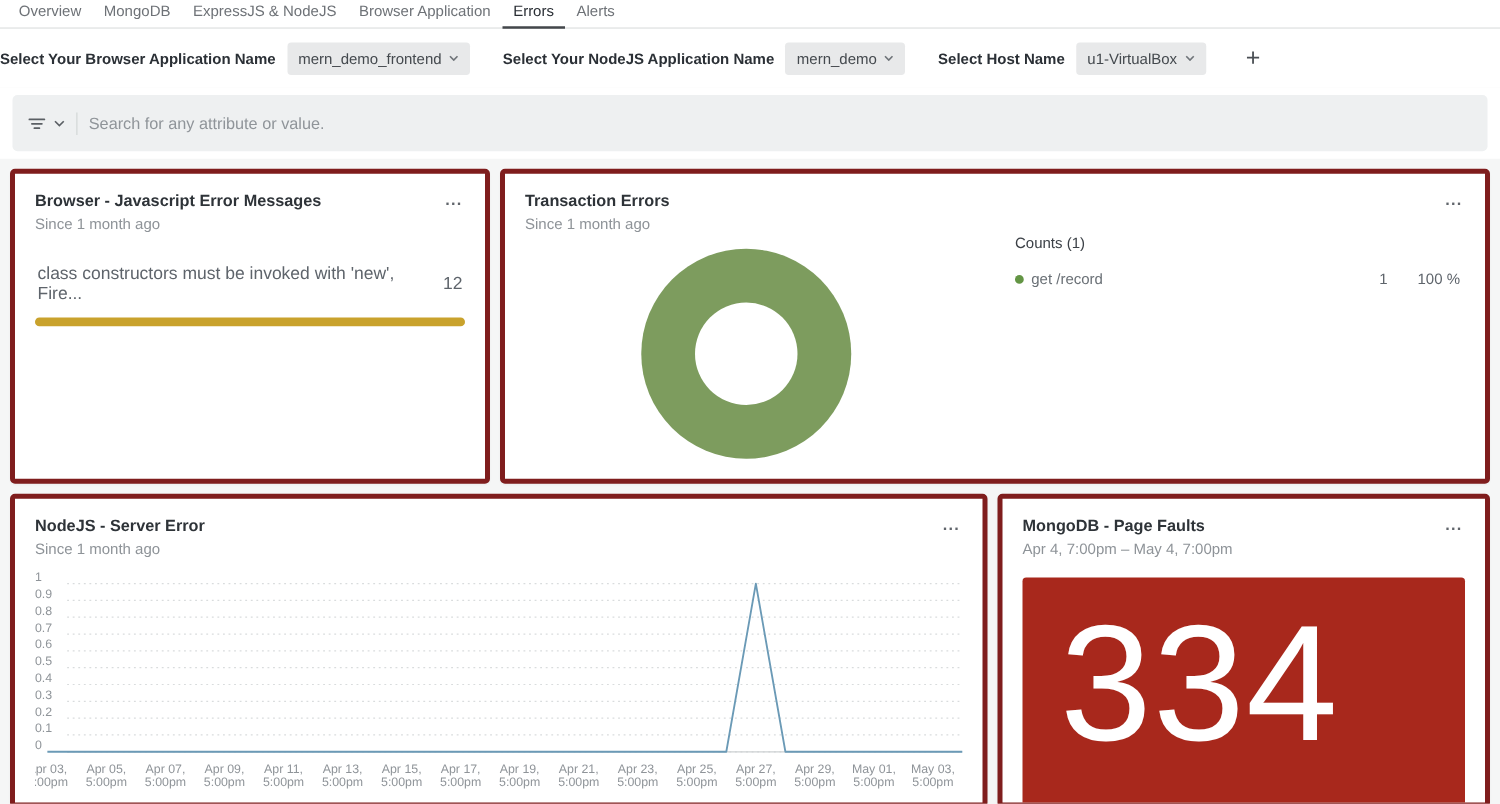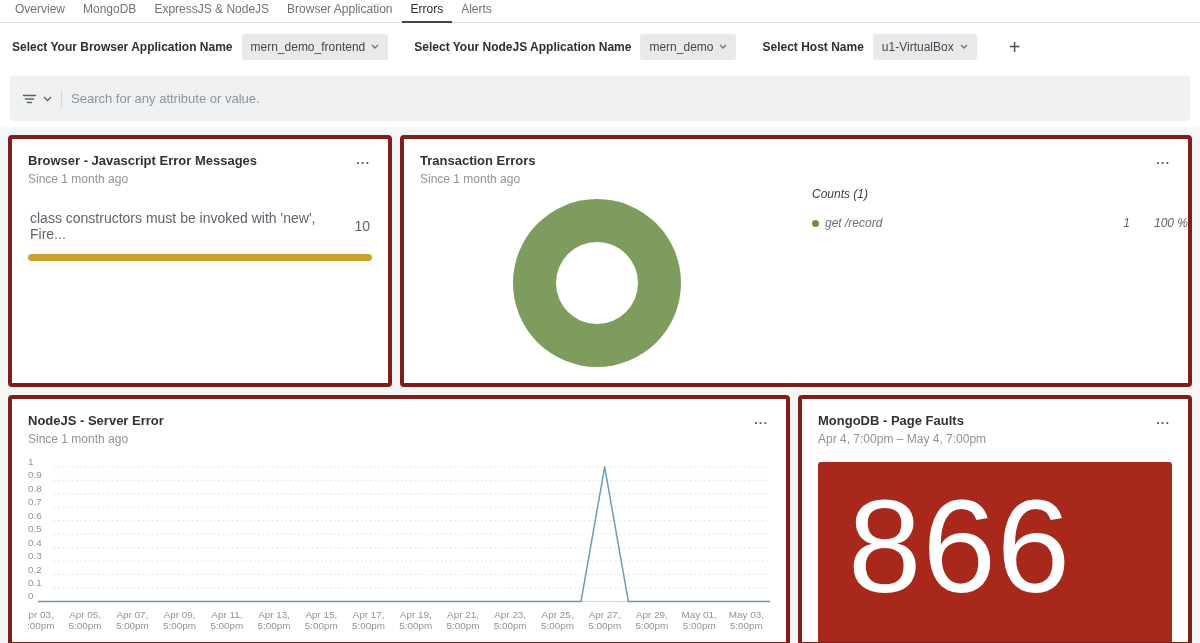--- a/index.html
+++ b/index.html
@@ -5,21 +5,21 @@
   * { box-sizing: border-box; margin: 0; padding: 0; }
   html,body { width:1200px; height:643px; overflow:hidden; }
   body { font-family:"Liberation Sans", sans-serif; background:#f5f6f6; color:#2f343a; }
 
   
   .tabbar { background:#fff; border-bottom:1px solid #d9dbdc; height:23px; display:flex; align-items:flex-end; padding-left:6px; }
   .tab { font-size:12px; color:#6e7277; padding:4px 9px 5px; cursor:pointer; line-height:14px; border-bottom:2px solid transparent; margin-bottom:-1px; }
   .tab.active { color:#282d33; border-bottom:2px solid #43474b; }
 
   
-  .filterbar { background:#fff; height:47px; display:flex; align-items:center; padding:0 12px; }
+  .filterbar { background:#fff; height:47px; display:flex; align-items:center; padding:0 0; }
   .fgroup { display:flex; align-items:center; margin-right:26px; }
   .flabel { font-size:12px; font-weight:700; color:#2b3036; margin-right:9px; }
   .pill { background:#e8e9ea; border-radius:3px; padding:6px 9px; font-size:12px; color:#44494e; display:flex; align-items:center; gap:6px; cursor:pointer; }
   .add-btn { font-size:20px; font-weight:300; color:#4a4f54; cursor:pointer; padding:0 6px; line-height:20px; }
 
   
   .searchwrap { background:#fff; padding:6px 10px 6px; }
   .searchbar { background:#eef0f1; border-radius:4px; height:45px; display:flex; align-items:center; padding:0 12px; gap:9px; }
   .search-divider { width:1px; height:18px; background:#d3d7d8; }
   .searchbar input { flex:1; border:none; outline:none; background:transparent; font-size:13px; color:#3c4146; font-family:"Liberation Sans",sans-serif; }
@@ -36,21 +36,21 @@
   .psub { font-size:12px; color:#8e9398; margin-top:4px; }
   .pmenu { font-size:13px; font-weight:700; letter-spacing:1px; color:#60656b; cursor:pointer; line-height:10px; padding:2px 2px; }
 
   
   .err-row { display:flex; justify-content:center; align-items:center; margin-top:24px; font-size:14px; color:#5e646b; cursor:pointer; padding:0 2px; }
   .bar-fill { height:7px; border-radius:4px; background:#c9a22c; margin-top:12px; width:100%; }
 
   
   .donut { position:absolute; left:109px; top:60px; width:168px; height:168px; border-radius:50%; background:#7d9c5e; display:flex; align-items:center; justify-content:center; cursor:pointer; }
   .donut-hole { width:82px; height:82px; border-radius:50%; background:#fff; }
-  .p2-legend { position:absolute; left:408px; right:0; top:48px;font-style:italic; }
+  .p2-legend { position:absolute; left:408px; right:20px; top:48px; }
   .legend-title { font-size:12px; color:#3c4147; }
   .legend-row { display:flex; align-items:center; margin-top:15px; font-size:12px; color:#6a7076; cursor:pointer; }
   .dot { width:7px; height:7px; border-radius:50%; background:#639544; margin-right:6px; flex:none; }
   .legend-name { flex:1; }
   .legend-count { width:34px; text-align:right; color:#5e646b; }
   .legend-pct { width:58px; text-align:right; color:#5e646b; }
 
   
   .line-chart { display:block; width:100%; height:184px; margin-top:10px; overflow:hidden; font-family:"Liberation Sans",sans-serif; }
   .p3-legend { display:flex; align-items:center; margin-top:6px; font-size:11px; color:#62676c; cursor:pointer; }
@@ -127,21 +127,21 @@
     <div class="panel p1">
       <div class="phead">
         <div>
           <div class="ptitle">Browser - Javascript Error Messages</div>
           <div class="psub">Since 1 month ago</div>
         </div>
         <div class="pmenu">...</div>
       </div>
       <div class="err-row">
         <span>class constructors must be invoked with 'new', Fire...</span>
-        <span>10</span>
+        <span>12</span>
       </div>
       <div class="bar-fill" id="bar-fill" style="background: rgb(201, 162, 44); width: 100%;"></div>
     </div>
 
     <div class="panel p2">
       <div class="phead">
         <div>
           <div class="ptitle">Transaction Errors</div>
           <div class="psub">Since 1 month ago</div>
         </div>
@@ -235,18 +235,18 @@
 
     <div class="panel p4">
       <div class="phead">
         <div>
           <div class="ptitle">MongoDB - Page Faults</div>
           <div class="psub">Apr 4, 7:00pm – May 4, 7:00pm</div>
         </div>
         <div class="pmenu">...</div>
       </div>
       <div class="billboard" id="billboard" style="background: rgb(168, 40, 28); color: rgb(255, 255, 255);">
-        <div class="billboard-value">866</div>
+        <div class="billboard-value">334</div>
       </div>
     </div>
 
   </div>
 </div>
 
 </body></html>

